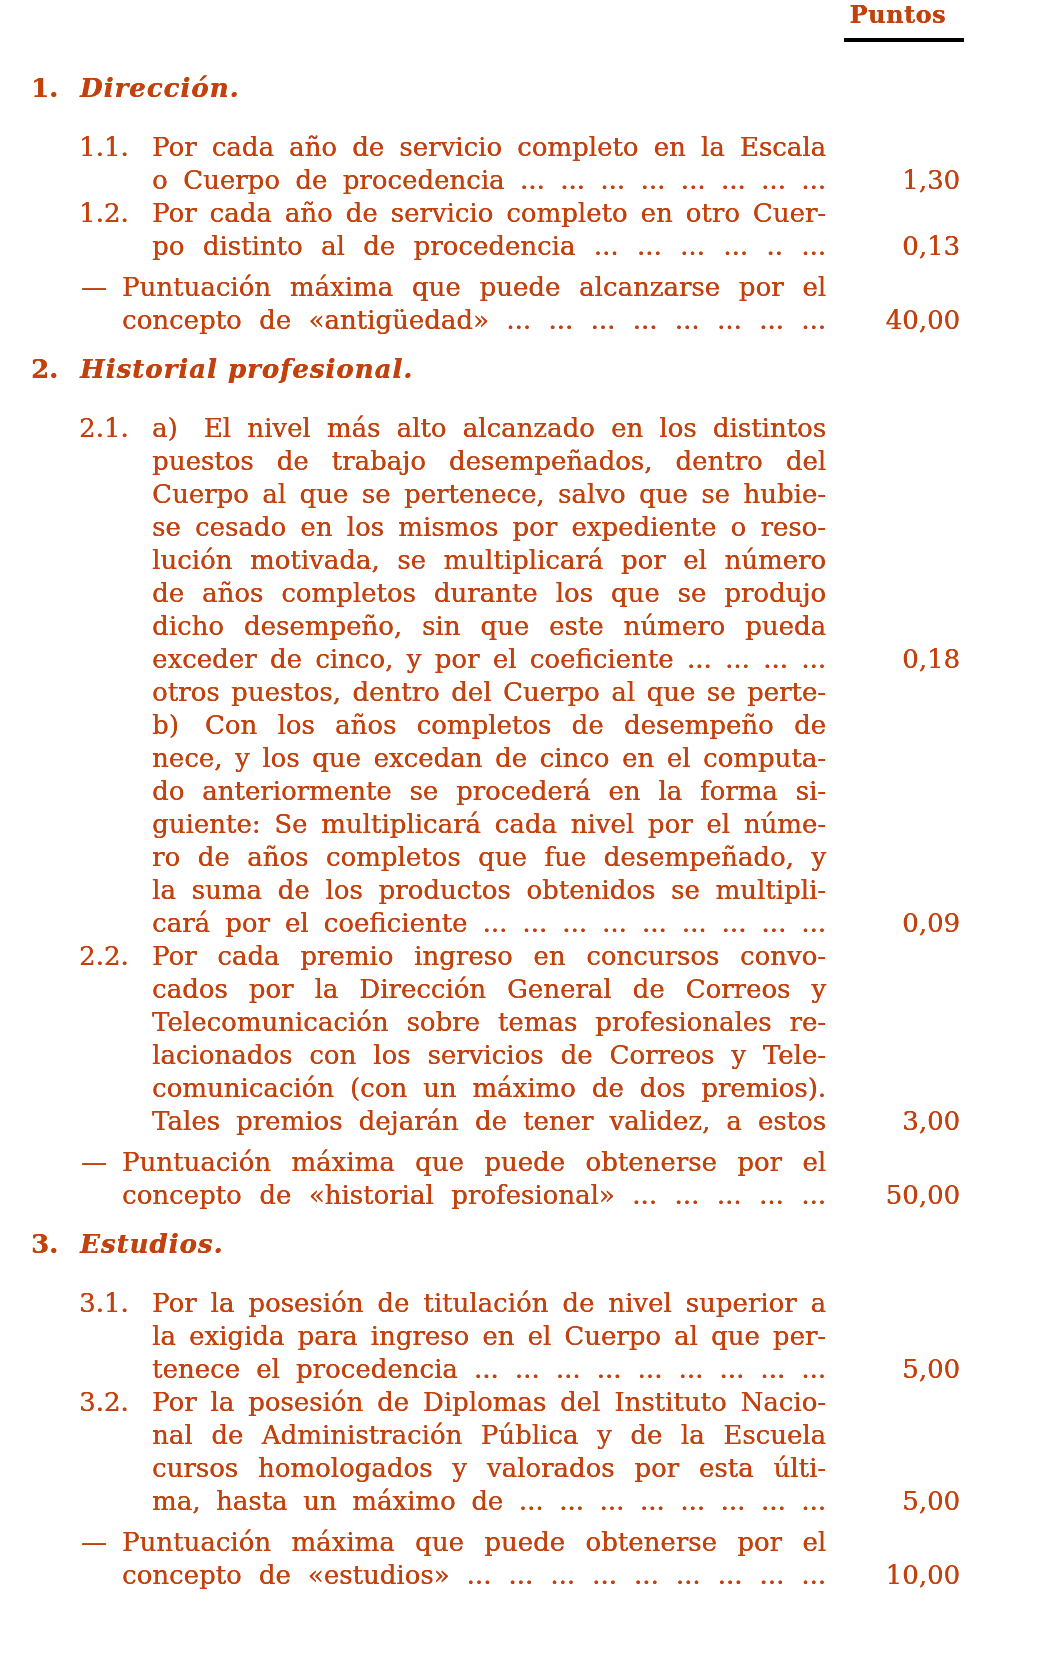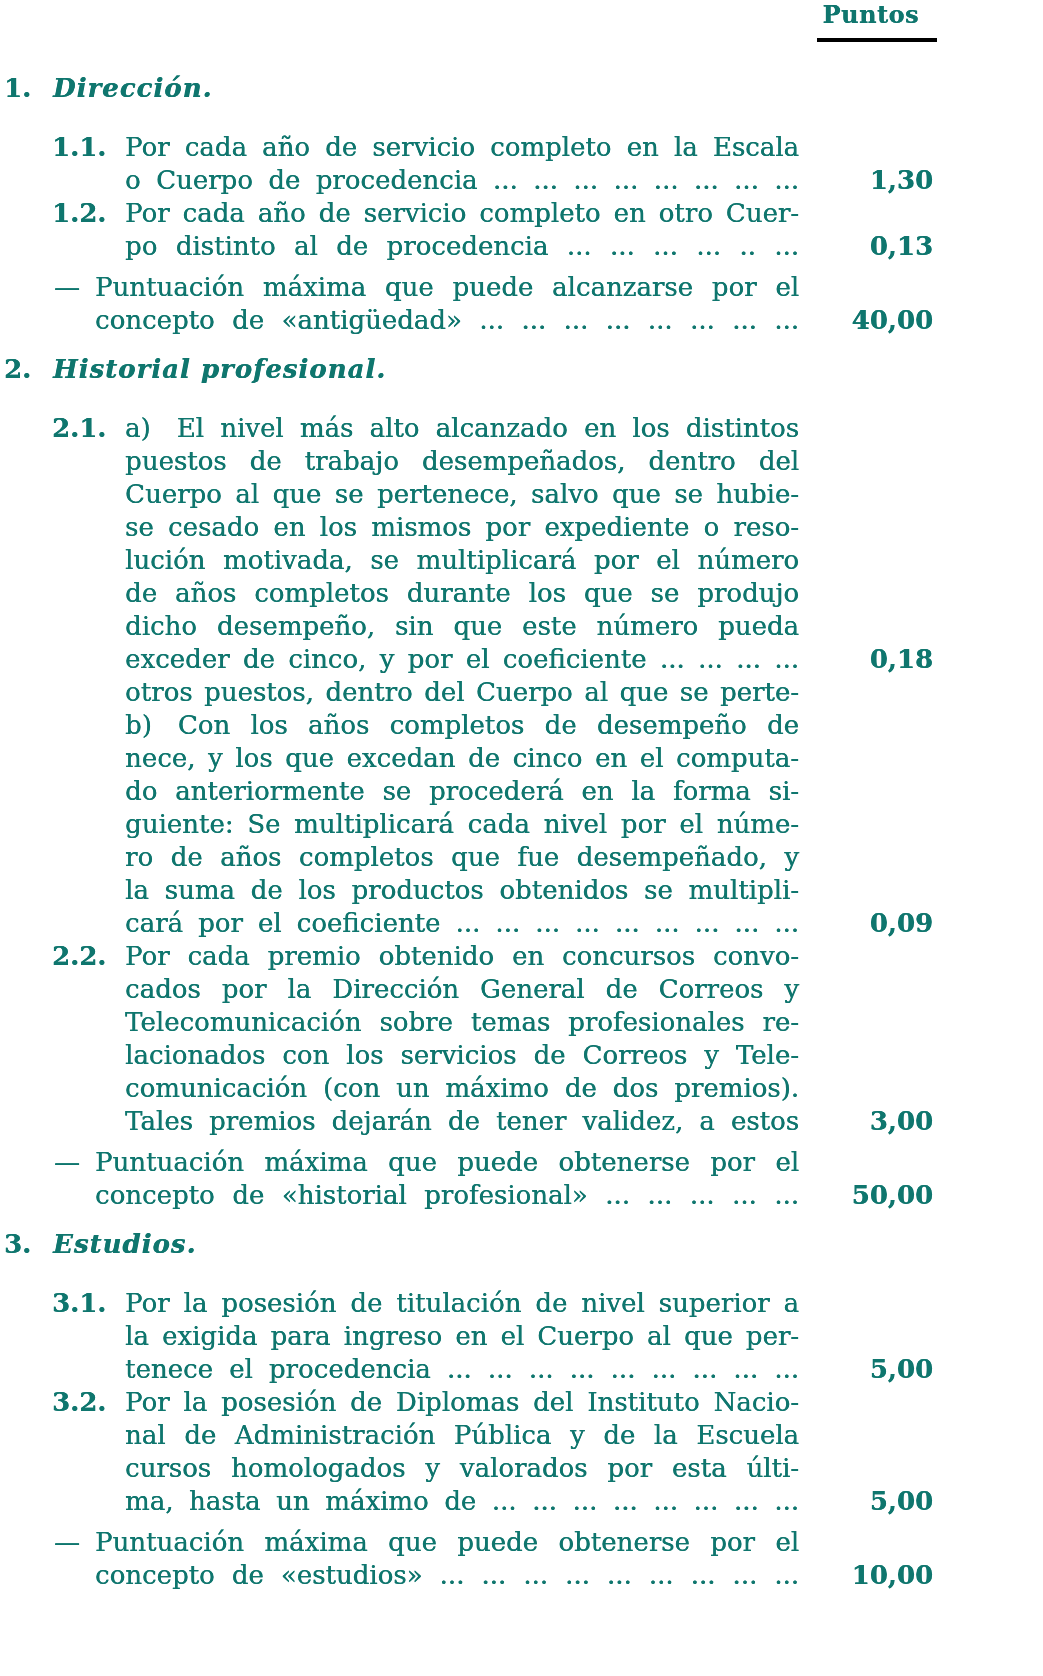--- a/index.html
+++ b/index.html
@@ -1,26 +1,27 @@
 <!DOCTYPE html>
 <html><head>
 <meta charset="utf-8">
 <style>
   html, body { margin: 0; padding: 0; background: #ffffff; }
   .page {
     position: relative;
     width: 937px;
     height: 1676px;
     background: #ffffff;
-    color: #0f766e;
+    color: #c2410c;
     font-family: "DejaVu Serif", "Liberation Serif", serif;
     font-size: 26px;
     line-height: 33px;
     overflow: hidden;
     text-shadow: 0.35px 0 0 currentColor; 
+    margin-left: 27px;
   }
   .points-header {
     position: absolute;
     top: 0px;
     right: 18px;
     font-weight: bold;
     font-size: 24px;
     line-height: 30px;
     letter-spacing: 0.5px;
   }
@@ -50,40 +51,40 @@
     letter-spacing: 1px;
   }
 
   .row { display: flex; align-items: stretch; }
   .row.dash { margin-top: 8px; }
 
   .col-num {
     flex: 0 0 125px;
     box-sizing: border-box;
     padding-left: 52px;
-    font-weight: bold;
+    font-weight: normal;
   }
   .row.dash .col-num {
     flex-basis: 95px;
     padding-left: 54px;
     font-weight: normal;
   }
   .col-text { flex: 1 1 auto; min-width: 0; }
   .col-text .line {
     text-align: justify;
     text-align-last: justify;
   }
   .col-val {
     flex: 0 0 138px;
     box-sizing: border-box;
     padding-right: 4px;
     display: flex;
     align-items: flex-end;
     justify-content: flex-end;
-    font-weight: bold;
+    font-weight: normal;
   }
 </style>
 </head>
 <body>
 
 <div class="page">
   <div class="points-header">Puntos</div>
   <div class="points-rule"></div>
   <div class="content">
       <div class="section">
@@ -145,21 +146,21 @@
             <div class="line">guiente: Se multiplicará cada nivel por el núme-</div>
             <div class="line">ro de años completos que fue desempeñado, y</div>
             <div class="line">la suma de los productos obtenidos se multipli-</div>
             <div class="line">cará por el coeficiente ... ... ... ... ... ... ... ... ...</div>
           </div>
           <div class="col-val">0,09</div>
         </div>
         <div class="row numbered">
           <div class="col-num">2.2.</div>
           <div class="col-text">
-            <div class="line">Por cada premio obtenido en concursos convo-</div>
+            <div class="line">Por cada premio ingreso en concursos convo-</div>
             <div class="line">cados por la Dirección General de Correos y</div>
             <div class="line">Telecomunicación sobre temas profesionales re-</div>
             <div class="line">lacionados con los servicios de Correos y Tele-</div>
             <div class="line">comunicación (con un máximo de dos premios).</div>
             <div class="line">Tales premios dejarán de tener validez, a estos</div>
           </div>
           <div class="col-val">3,00</div>
         </div>
         <div class="row dash">
           <div class="col-num">—</div>

